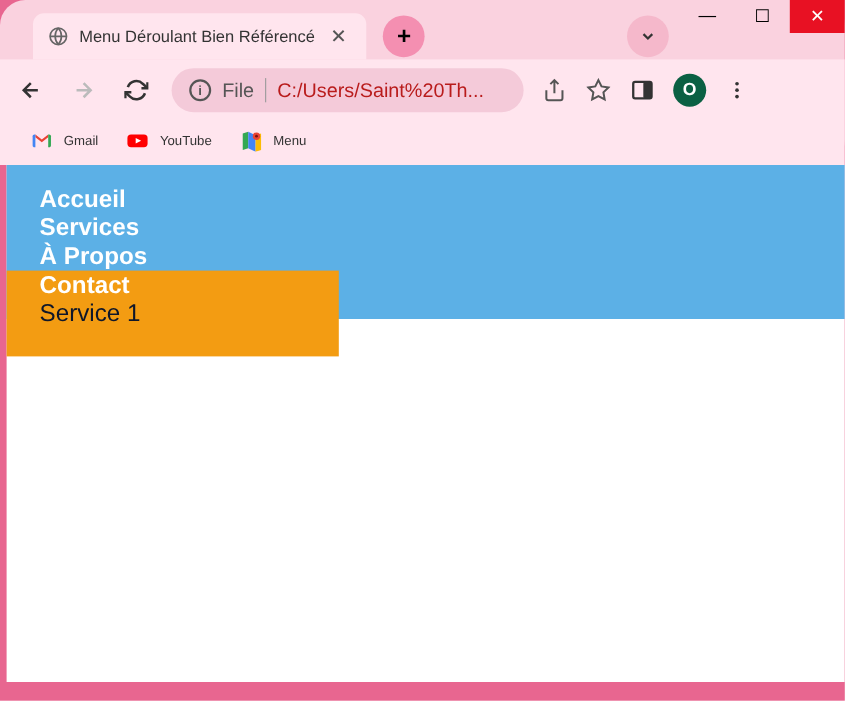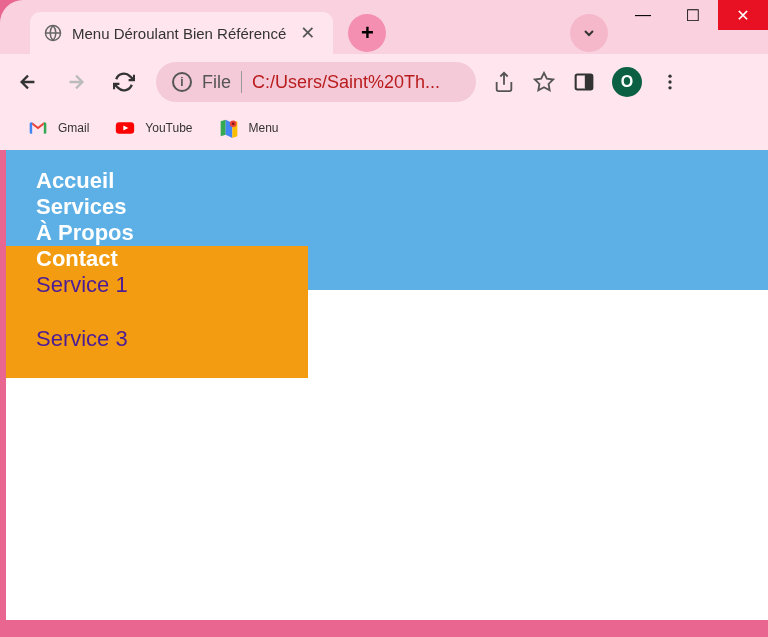--- a/index.html
+++ b/index.html
@@ -178,21 +178,21 @@
     .dropdown {
       position: absolute;
       left: 0;
       top: 52px;
       background: #f39c12;
       width: 302px;
       padding: 12px 0;
     }
     .dropdown-item {
       padding: 14px 30px;
-      color: #4c1d95;
+      color: #0f172a;
       font-size: 22px;
       font-weight: normal;
     }
   </style>
 </head>
 <body>
 
 <div class="window-controls">
   <div class="window-btn">—</div>
   <div class="window-btn">☐</div>
@@ -311,21 +311,20 @@
 
 <div class="page-content">
   <div class="nav-menu">
     <div class="nav-item">
       <span>Accueil</span>
     </div>
     <div class="nav-item">
       <span>Services</span>
       <div class="dropdown">
         <div class="dropdown-item">Service 1</div>
-        <div class="dropdown-item">Service 3</div>
       </div>
     </div>
     <div class="nav-item">
       <span>À Propos</span>
     </div>
     <div class="nav-item">
       <span>Contact</span>
     </div>
   </div>
 </div>

